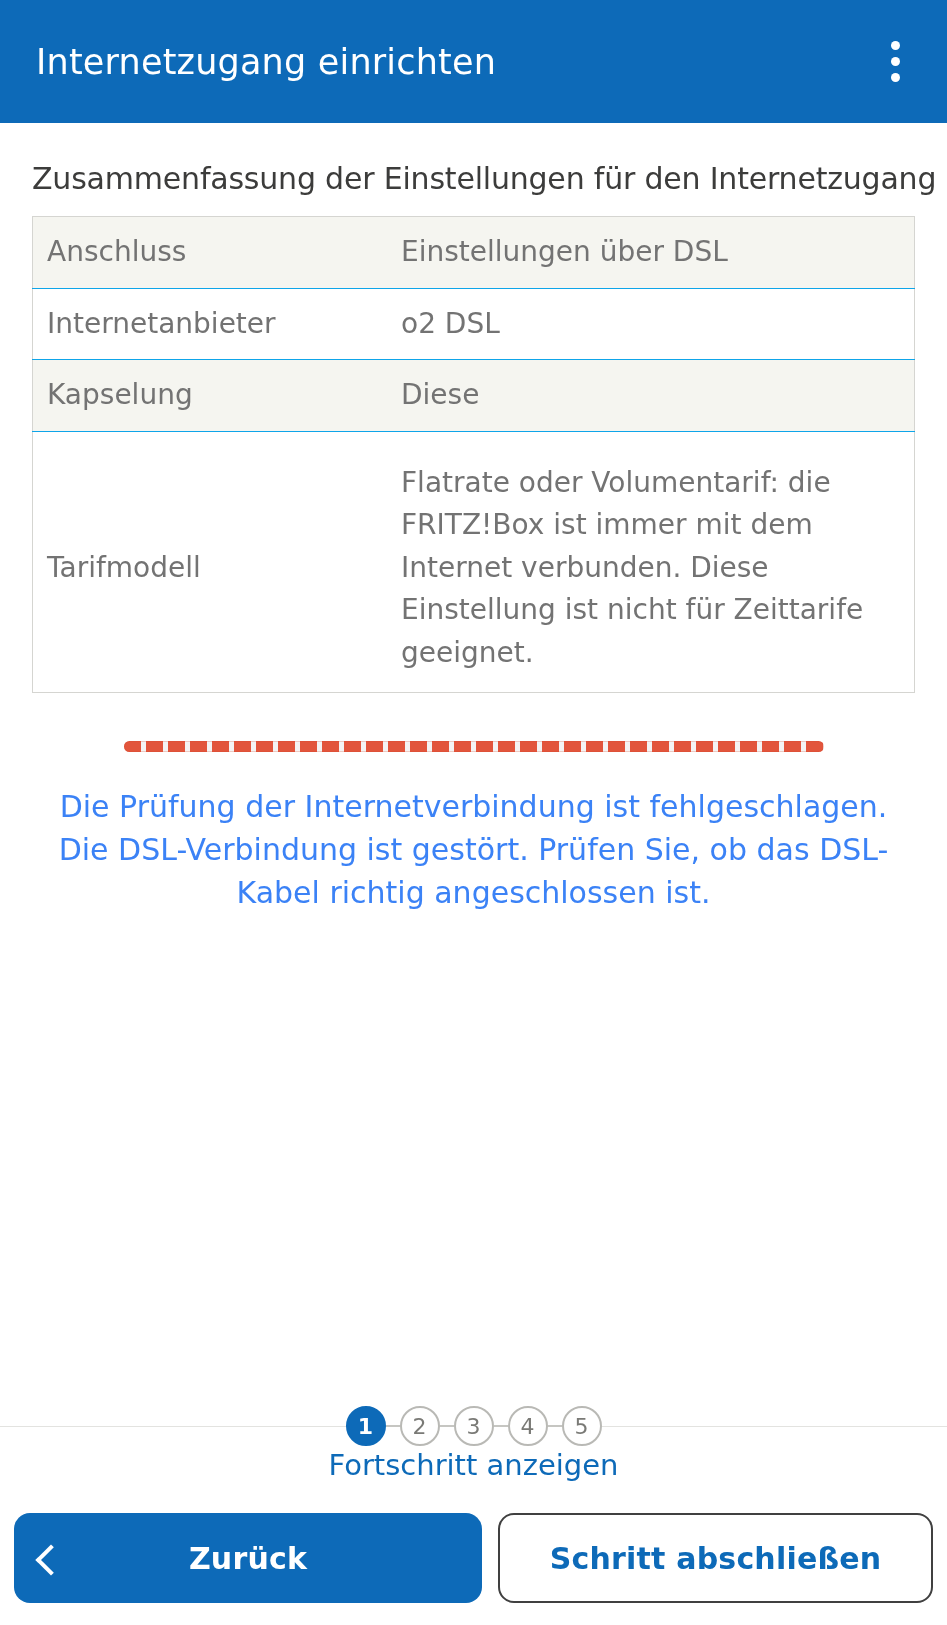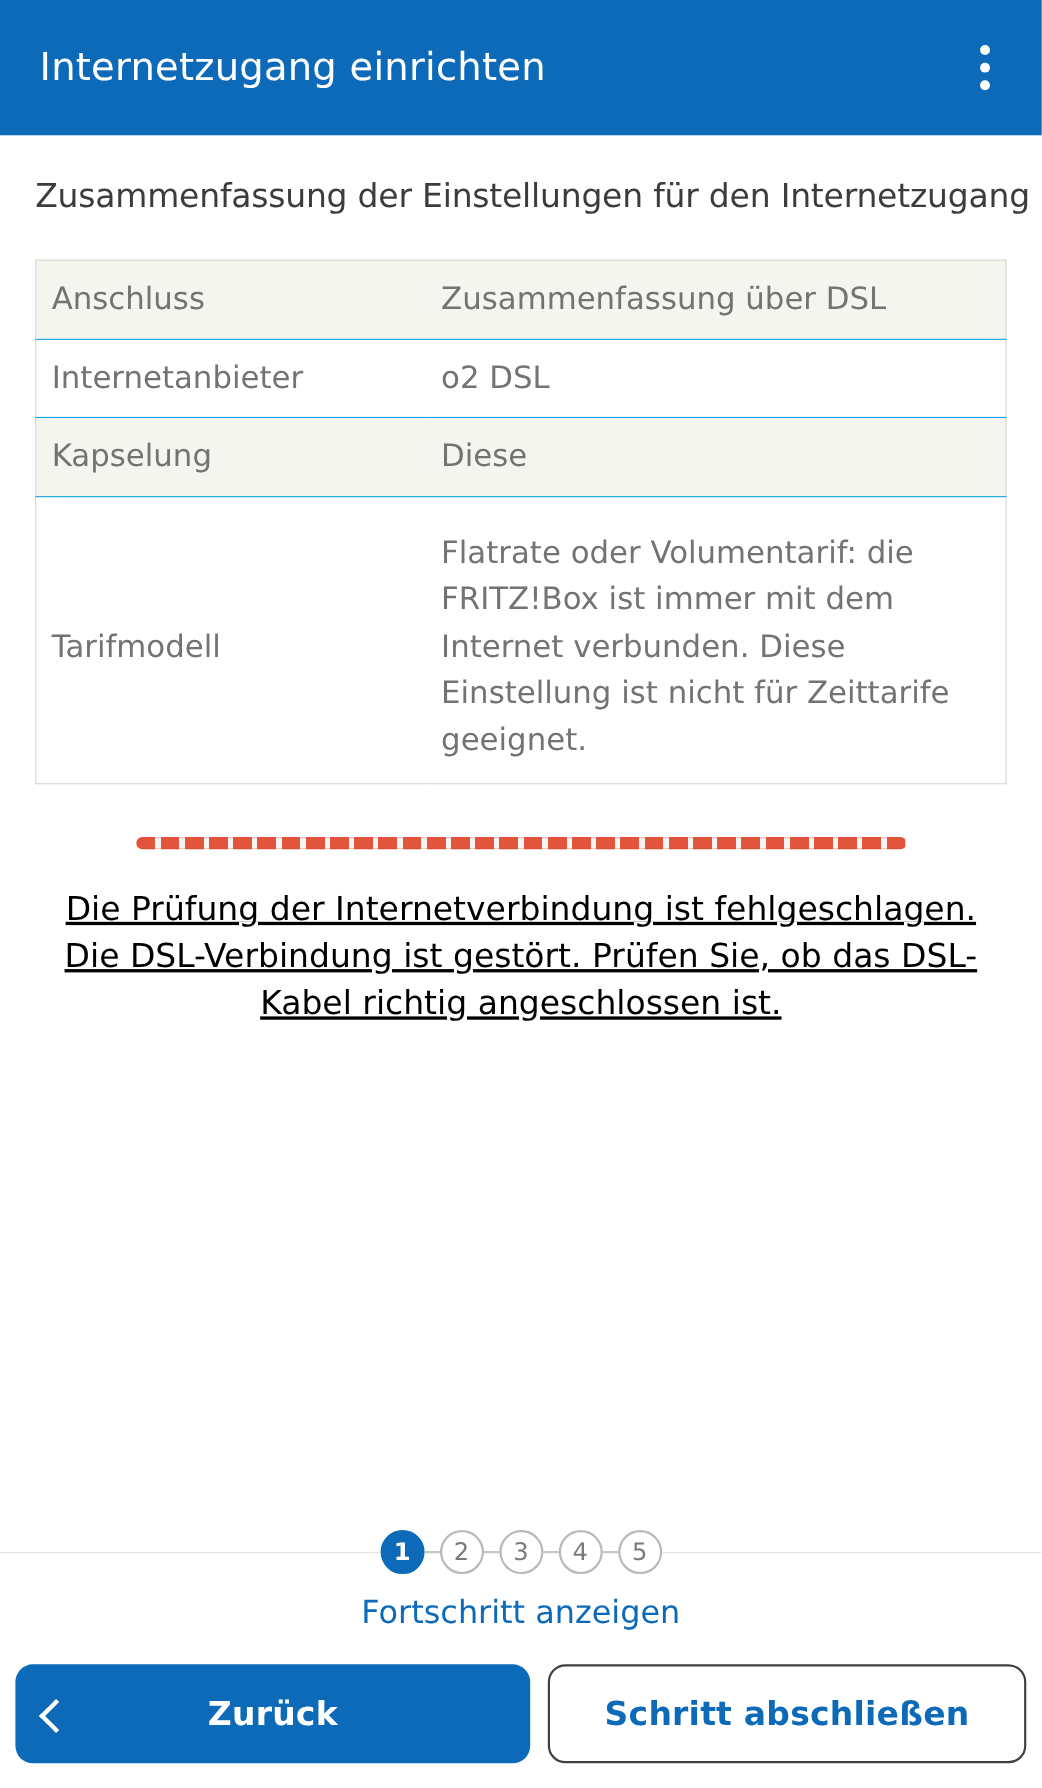--- a/index.html
+++ b/index.html
@@ -64,21 +64,21 @@
     flex: 1 1 auto;
     padding: 0 32px;
     box-sizing: border-box;
     position: relative;
     overflow: hidden;
   }
   .page-subtitle {
     font-size: 30px;
     color: #3c3c3b;
     margin-top: 38px;
-    margin-bottom: 40px;
+    margin-bottom: 20px;
     white-space: nowrap;
     letter-spacing: -0.2px;
   }
 
   
   .summary-table {
     width: 100%;
     border: 1px solid #d5d5d1;
     border-collapse: collapse;
     table-layout: fixed;
@@ -124,23 +124,22 @@
         #f4f4f4 17px,
         #f4f4f4 22px
       );
     box-shadow: inset 0 0 0 1px rgba(210,70,45,0.25);
   }
   .error-text {
     margin-top: 34px;
     font-size: 30px;
     line-height: 1.42;
     text-align: center;
-    color: #000000;
+    color: #3b82f6;
     padding: 0 18px;
-    text-decoration: underline;
   }
 
   
   .stepper-area {
     position: absolute;
     left: 0;
     right: 0;
     bottom: 143px;
     border-top: 1px solid #e3e3e0;
     padding-top: 0;
@@ -173,21 +172,21 @@
   .step-connector {
     width: 14px;
     height: 2px;
     background: #c6c6c2;
   }
   .progress-link {
     display: block;
     text-align: center;
     color: #0d6ab8;
     font-size: 29px;
-    margin-top: 17px;
+    margin-top: 2px;
     text-decoration: none;
     cursor: pointer;
   }
 
   
   .footer {
     position: absolute;
     left: 0;
     bottom: 0;
     width: 947px;
@@ -249,21 +248,21 @@
   </div>
 
   <div class="content">
 
     <div class="page-subtitle">Zusammenfassung der Einstellungen für den Internetzugang</div>
 
     <table class="summary-table">
       <tbody>
         <tr class="alt">
           <td class="label">Anschluss</td>
-          <td class="value">Zusammenfassung über DSL</td>
+          <td class="value">Einstellungen über DSL</td>
         </tr>
         <tr class="divider">
           <td class="label">Internetanbieter</td>
           <td class="value">o2 DSL</td>
         </tr>
         <tr class="alt divider">
           <td class="label">Kapselung</td>
           <td class="value">Diese</td>
         </tr>
         <tr class="divider tall">

